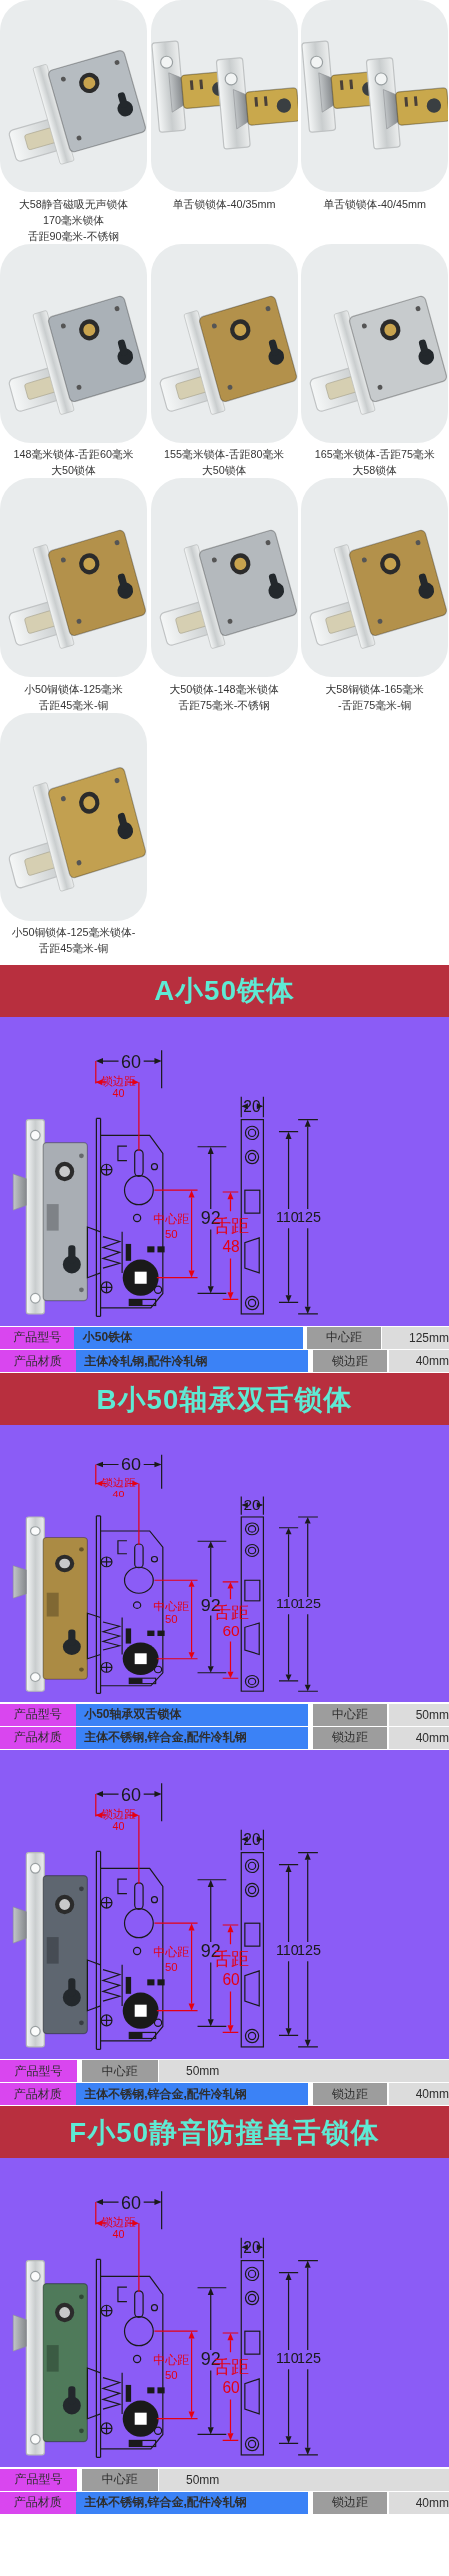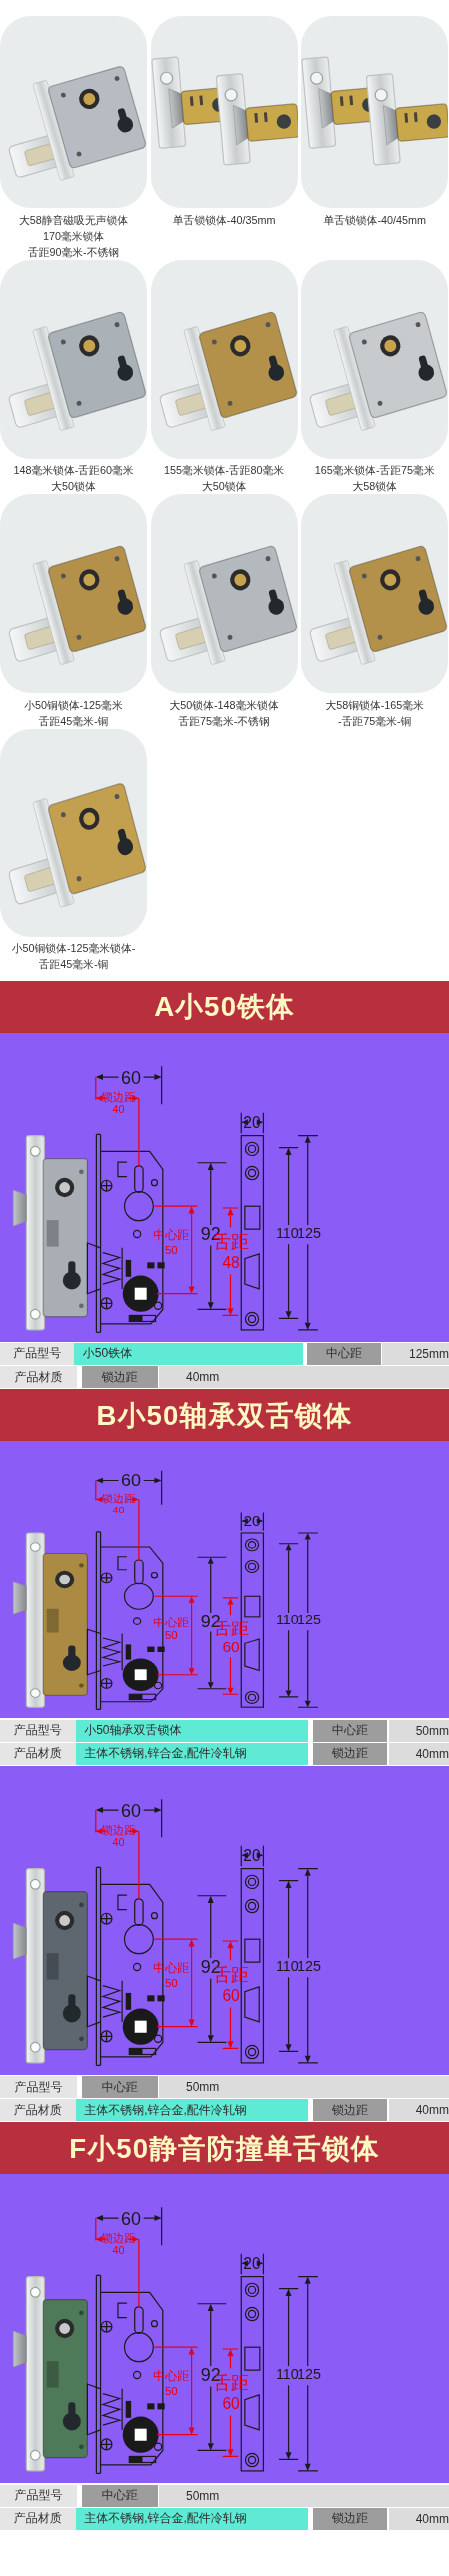--- a/index.html
+++ b/index.html
@@ -9,30 +9,30 @@
   .g-row{display:flex;gap:3.6px;}
   .card{width:147px;}
   .tile{background:#e9eced;border-radius:31px;overflow:hidden;}
   .tile svg{display:block;}
   .cap{padding-top:3.6px;text-align:center;font-size:10.8px;line-height:16px;color:#363636;}
   .cap div{min-height:16px;}
   .row1 .tile{height:192px;} .row2 .tile,.row3 .tile{height:199px;} .row4 .tile{height:208px;}
   .row1{margin-bottom:0;} .gallery{padding-bottom:0;}
   
   .banner{height:52px;background:#b82f3e;display:flex;align-items:center;justify-content:center;
-          color:#fef9c3;font-size:27.6px;font-weight:bold;letter-spacing:1.2px;}
-  .row4 + .banner, .gallery{margin-top:16px;}
+          color:#5eead4;font-size:27.6px;font-weight:bold;letter-spacing:1.2px;}
+  .row4 + .banner, .gallery{margin-top:0;}
   
   .diagram{background:#8b5cf6;}
   .diagram svg{display:block;}
   
   .spec{padding:1.2px 0 0 0;background:#fff;font-size:12px;color:#2e2e2e;}
   .spec-row{display:flex;height:22px;margin-bottom:1.2px;}
-  .spec-row .lab{width:77px;background:#e5e5e5;display:flex;align-items:center;justify-content:center;text-align:right;}
-  .spec-row .val{width:236px;background:#5eead4;display:flex;align-items:center;padding-left:8.4px;box-sizing:border-box;}
+  .spec-row .lab{width:77px;background:#d946ef;display:flex;align-items:center;justify-content:center;text-align:right;}
+  .spec-row .val{width:236px;background:#3b82f6;display:flex;align-items:center;padding-left:8.4px;box-sizing:border-box;font-weight:bold;}
   .spec-row .gapc{width:3.6px;background:#fff;}
   .spec-row .lab2{width:76px;background:#9d9d9d;display:flex;align-items:center;justify-content:center;margin-left:1.2px;}
   .spec-row .val2{flex:1;background:#dcdcdc;display:flex;align-items:center;padding-left:27px;margin-left:1.2px;}
   .hiddefs{position:absolute;width:0;height:0;overflow:hidden;}
   svg text{font-family:"Liberation Sans","DejaVu Sans",sans-serif;}
 </style>
 </head>
 <body>
 
 <svg class="hiddefs" aria-hidden="true">
@@ -316,20 +316,21 @@
   <div class="spec">
     <div class="spec-row">
       <div class="lab">产品型号</div>
       <div class="val">小50铁体</div>
       <div class="gapc"></div>
       <div class="lab2">中心距</div>
       <div class="val2">125mm</div>
     </div>
     <div class="spec-row">
       <div class="lab">产品材质</div>
+      <div class="val">主体冷轧钢,配件冷轧钢</div>
       <div class="gapc"></div>
       <div class="lab2">锁边距</div>
       <div class="val2">40mm</div>
     </div>
   </div>
 
   <div class="banner">
     <span>B小50轴承双舌锁体</span>
   </div>
   <div class="diagram">

